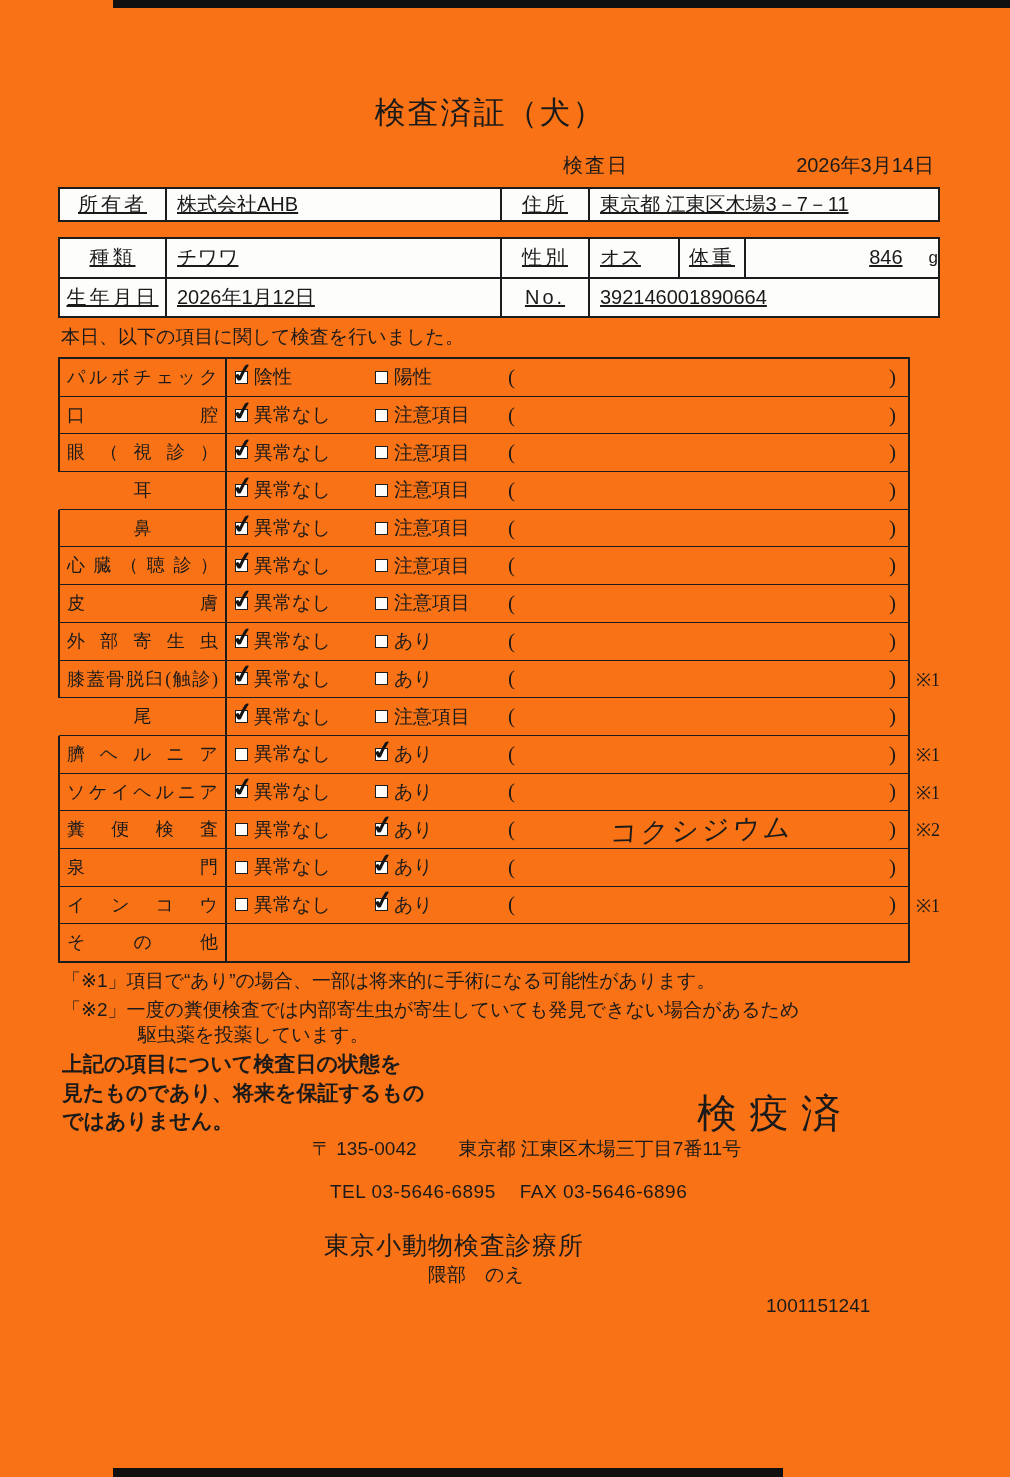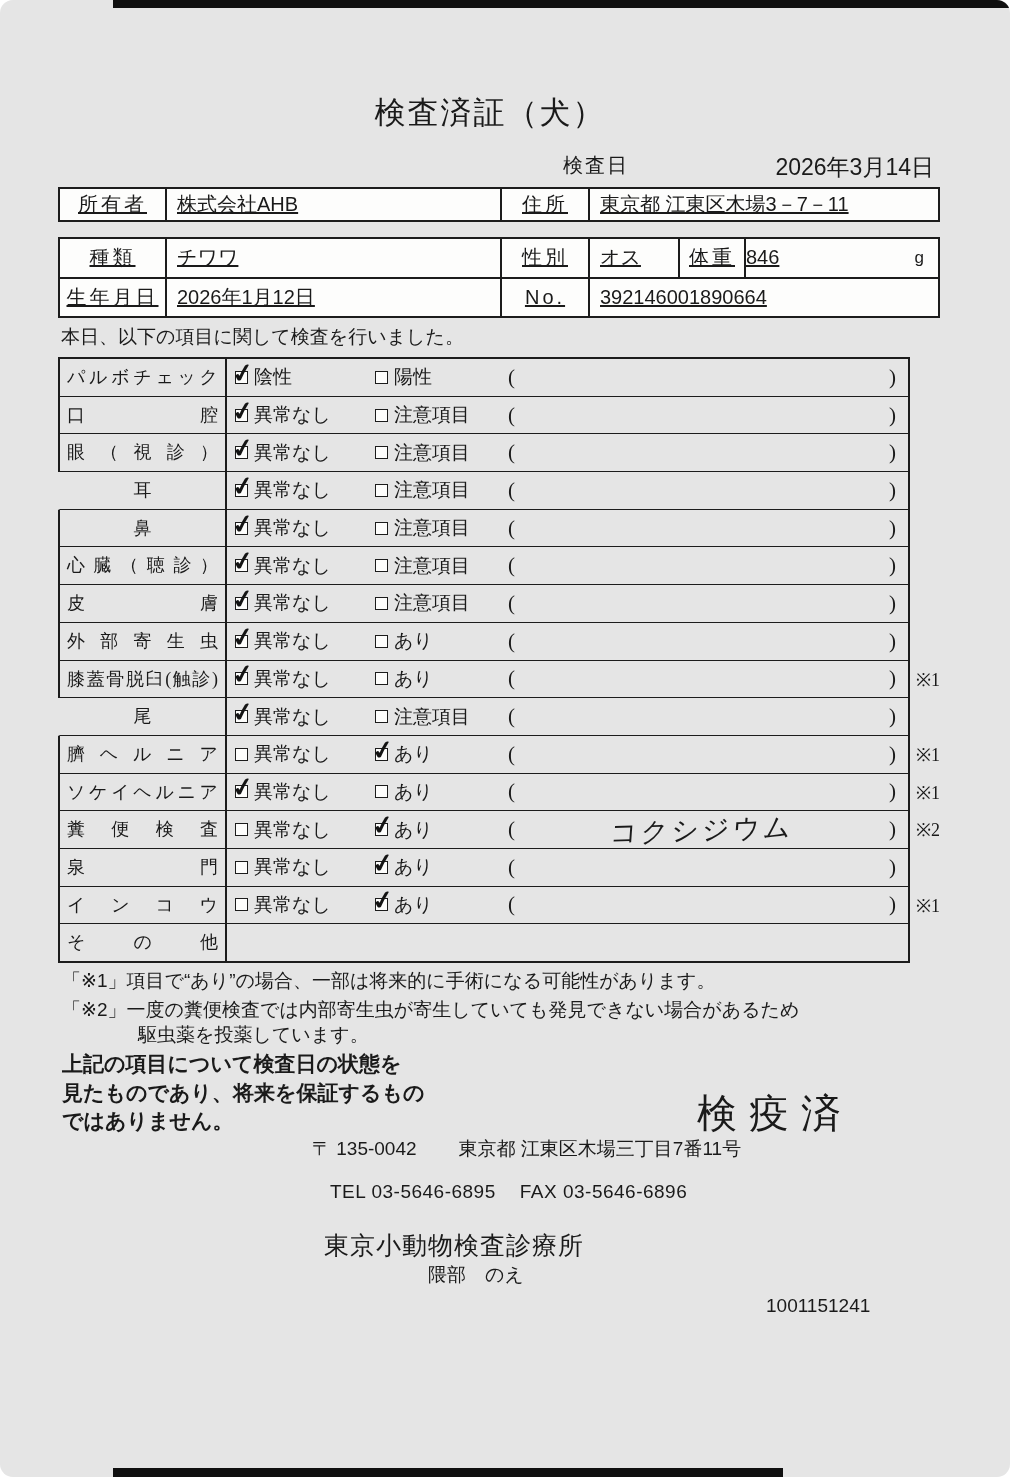--- a/index.html
+++ b/index.html
@@ -1,46 +1,45 @@
 <!DOCTYPE html>
 <html><head>
 <meta charset="utf-8">
 <style>
   * { margin:0; padding:0; box-sizing:border-box; }
   html,body { background:#ffffff; }
   .page {
     position:relative; width:1010px; height:1477px;
-    background:#e5e5e5; color:#1a1a1a; overflow:hidden;
+    background:#f97316; color:#1a1a1a; overflow:hidden;
     font-family:"Liberation Sans","DejaVu Sans",sans-serif;
-    border-radius:13px;
   }
   .bar-top { position:absolute; top:0; left:113px; right:0; height:8px; background:#101010; }
   .bar-bottom { position:absolute; bottom:0; left:113px; width:670px; height:9px; background:#101010; }
 
   .title { position:absolute; top:92px; left:0; width:980px; text-align:center;
            font-size:31px; font-weight:500; letter-spacing:2px; }
 
   .date-label { position:absolute; top:152px; left:563px; font-size:20px; letter-spacing:2px; }
-  .date-value { position:absolute; top:152px; right:76px; font-size:23px; }
+  .date-value { position:absolute; top:152px; right:76px; font-size:20px; }
 
   .tbl { position:absolute; display:flex; border:2px solid #1c1c1c; background:#fdfdfc; }
   .cell { border-right:2px solid #1c1c1c; display:flex; align-items:center; font-size:20px;text-decoration:underline; }
   .cell.last { border-right:none; }
   .lab { justify-content:center; letter-spacing:3px; }
   .val { padding-left:10px; }
   .w1 { width:107px; } .w2 { width:335px; } .w3 { width:88px; }
   .w4 { width:90px; } .w5 { width:66px; }
   .grow { flex:1; }
 
   .owner-tbl { top:187px; left:58px; width:882px; height:35px; }
   .pet-tbl   { top:237px; left:58px; width:882px; height:81px; flex-direction:column; }
   .pet-row { display:flex; flex:1; border-bottom:2px solid #1c1c1c; }
   .pet-row.last { border-bottom:none; }
-  .weight { flex:1; display:flex; justify-content:space-between; align-items:center;
-            gap:26px; padding-right:14px; }
+  .weight { flex:1; display:flex; justify-content:flex-end; align-items:center;
+            gap:26px; }
   .weight .unit { font-size:17px; }
 
   .intro { position:absolute; top:324px; left:61px; font-size:19px; }
 
   .exam { position:absolute; top:357px; left:58px; width:852px; height:606px;
           display:flex; flex-direction:column;
           border:2px solid #1c1c1c; border-left:none; }
   .exam-row { position:relative; display:flex; flex:1;
               border-bottom:1.5px solid #1c1c1c; border-left:2px solid #1c1c1c;font-family:Liberation Serif, serif; }
   .exam-row:last-child { border-bottom:none; }

